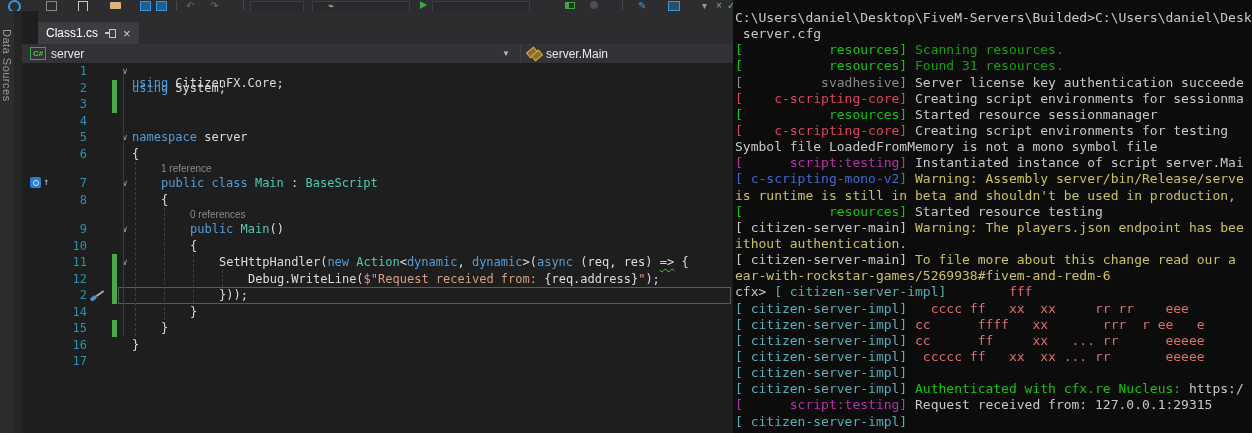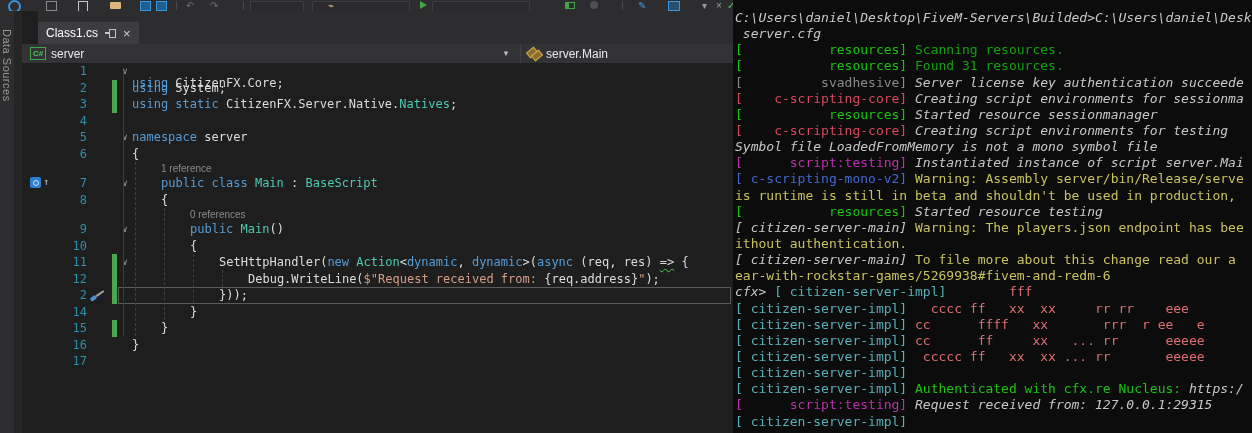--- a/index.html
+++ b/index.html
@@ -65,21 +65,21 @@
   .uparrow{position:absolute;left:21px;top:1px;color:#C0C0C0;font-size:10px;}
   .screw{position:absolute;left:2px;top:4px;width:18px;height:8px;transform:rotate(-35deg);}
   .screw::before{content:"";position:absolute;left:0;top:2px;width:7px;height:4px;background:#4E8FD0;border-radius:2px;}
   .screw::after{content:"";position:absolute;left:7px;top:3px;width:9px;height:2px;background:#A5A5A5;}
   .guide{position:absolute;width:0;border-left:1px dashed #3F3F46;pointer-events:none;}
   .foldline{position:absolute;width:0;border-left:1px solid #3A3A3E;pointer-events:none;}
   
   #console{position:absolute;left:733px;top:0;width:519px;height:433px;background:#0C0C0C;overflow:hidden;
      font-family:"DejaVu Sans Mono","Liberation Mono",monospace;font-size:13px;padding-top:10px;box-sizing:border-box;}
   .cline{white-space:pre;line-height:16.15px;height:16.15px;padding-left:2px;}
-  .c-def{color:#C8C8C8;font-style:italic;}.c-green{color:#16C60C;}.c-gdim{color:#13A10E;}.c-gray{color:#8A8A8A;}
+  .c-def{color:#C8C8C8;}.c-green{color:#16C60C;}.c-gdim{color:#13A10E;}.c-gray{color:#8A8A8A;}
   .c-red{color:#D8485A;}.c-redl{color:#DB6E6E;}.c-mag{color:#BA30AC;}.c-blue{color:#4169D1;}
   .c-yel{color:#C9C25E;}.c-teal{color:#58B0B9;}
 </style>
 </head>
 <body>
 
 <div id="stage">
 
   <div id="vs">
 
@@ -152,21 +152,20 @@
               <div class="g-chg chg"></div>
               <div class="g-fold"></div>
               <div class="g-code" style="padding-left: 0px;"><span class="t-kw">using </span><span class="t-def">System;</span></div>
             </div>
             <div class="row">
               <div class="g-icon"></div>
               <div class="g-num">3</div>
               <div class="g-act"></div>
               <div class="g-chg chg"></div>
               <div class="g-fold"></div>
-              <div class="g-code" style="padding-left: 0px;"><span class="t-kw">using static </span><span class="t-def">CitizenFX.Server.Native.</span><span class="t-typ">Natives</span><span class="t-def">;</span></div>
             </div>
             <div class="row">
               <div class="g-icon"></div>
               <div class="g-num">4</div>
               <div class="g-act"></div>
               <div class="g-chg"></div>
               <div class="g-fold"></div>
               <div class="g-code" style="padding-left: 0px;"></div>
             </div>
             <div class="row">

